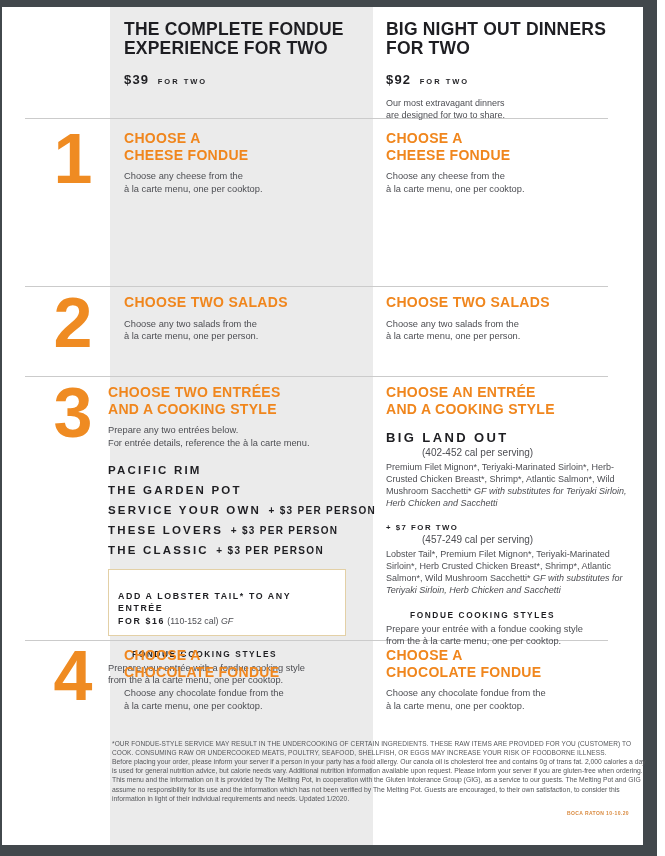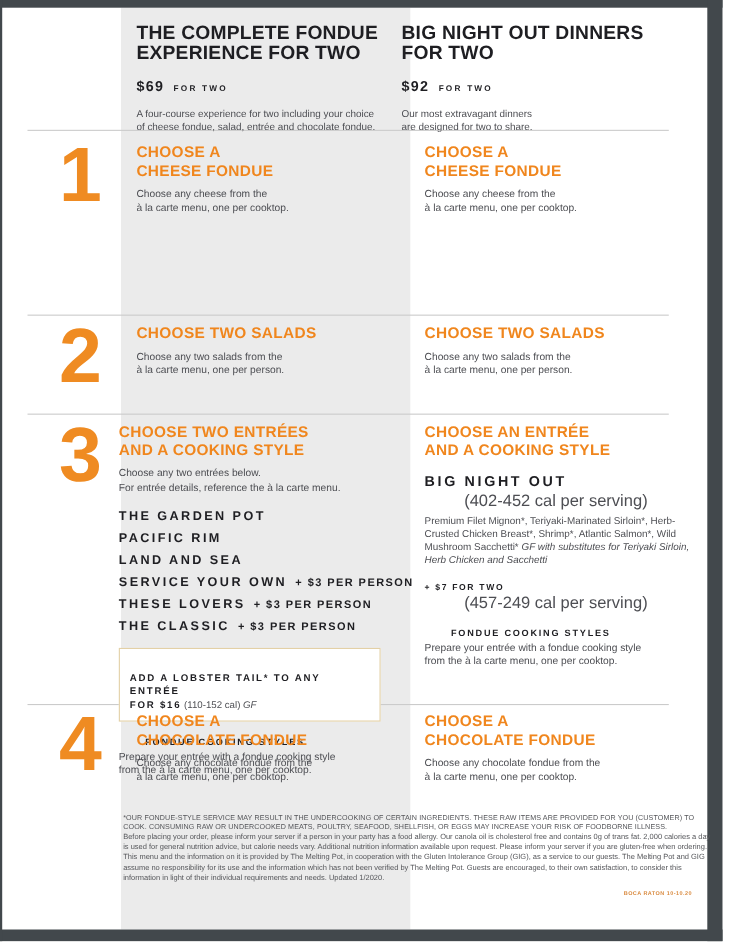--- a/index.html
+++ b/index.html
@@ -12,21 +12,21 @@
   .bar-top{position:absolute;top:0;left:0;right:0;height:7px;background:#42484C;}
   .bar-right{position:absolute;top:0;bottom:0;right:0;width:14px;background:#42484C;}
   .bar-bottom{position:absolute;left:0;right:0;bottom:0;height:11px;background:#42484C;}
   .bar-left{position:absolute;top:0;bottom:0;left:0;width:2px;background:#42484C;}
   
   .gray-col{position:absolute;left:110px;top:7px;width:263px;bottom:11px;background:#EBEBEB;}
   .divider{position:absolute;left:25px;width:583px;height:1px;background:#CBCBCB;}
   .d1{top:118px}.d2{top:286px}.d3{top:376px}.d4{top:640px}
 
   .col-l{position:absolute;left:124px;width:236px;}
-  .col-r{position:absolute;left:365px;width:252px;}
+  .col-r{position:absolute;left:386px;width:252px;}
   .pre{white-space:pre-line;}
 
   
   .hdr{top:20px;}
   .hdr-title{font-size:17.5px;line-height:1.1;font-weight:700;color:#1E1E22;letter-spacing:.2px;margin:0;}
   .price-row{margin-top:11px;}
   .price{font-size:13px;font-weight:700;color:#1E1E22;letter-spacing:1.2px;}
   .price-suffix{font-size:7.5px;font-weight:700;color:#1E1E22;letter-spacing:2px;margin-left:4px;}
   .hdr-desc{margin:9px 0 0 0;font-size:9px;line-height:1.35;color:#4D4E53;}
 
@@ -53,21 +53,21 @@
   .lobster-cal{font-size:8.8px;color:#4D4E53;}
   .lobster-gf{font-style:italic;font-size:8.8px;color:#4D4E53;}
   .cooking{margin-top:13px;}
   .cooking-heading{margin:0;font-size:8.3px;font-weight:700;letter-spacing:1.6px;color:#1E1E22;padding-left:24px;}
   .cooking-body{margin:3px 0 0 0;font-size:9.3px;line-height:1.35;color:#4D4E53;}
 
   
   .opt{margin-top:13px;}
   .opt-name{margin:0;font-size:13px;font-weight:700;letter-spacing:2.4px;color:#1E1E22;}
   .opt-plus{margin:2px 0 0 0;font-size:7.8px;font-weight:700;letter-spacing:1.5px;color:#1E1E22;}
-  .opt-cal{margin:2px 0 0 0;font-size:15px;color:#4D4E53;padding-left:36px;}
+  .opt-cal{margin:2px 0 0 0;font-size:10px;color:#4D4E53;padding-left:36px;}
   .opt-desc{margin:4px 0 0 0;font-size:9px;line-height:1.33;color:#4D4E53;}
   .opt-desc .it{font-style:italic;}
 
   
   .foot-caps{position:absolute;left:112px;top:740px;width:534px;margin:0;
     font-size:6.5px;line-height:1.35;color:#55565A;letter-spacing:.1px;}
   .foot-body{position:absolute;left:112px;top:757px;width:534px;margin:0;
     font-size:6.8px;line-height:1.35;color:#55565A;}
   .foot-tag{position:absolute;right:28px;top:810px;margin:0;
     font-size:5px;font-weight:700;letter-spacing:.4px;color:#D98A3F;}
@@ -84,25 +84,23 @@
 
   <div class="divider d1"></div>
   <div class="divider d2"></div>
   <div class="divider d3"></div>
   <div class="divider d4"></div>
 
   <div class="col-l hdr">
     <h1 class="hdr-title pre">THE COMPLETE FONDUE
 EXPERIENCE FOR TWO</h1>
     <div class="price-row">
-      <span class="price">$69</span>
+      <span class="price">$39</span>
       <span class="price-suffix">FOR TWO</span>
     </div>
-    <p class="hdr-desc pre">A four-course experience for two including your choice
-of cheese fondue, salad, entrée and chocolate fondue.</p>
   </div>
 
   <div class="col-r hdr">
     <h1 class="hdr-title pre">BIG NIGHT OUT DINNERS
 FOR TWO</h1>
     <div class="price-row">
       <span class="price">$92</span>
       <span class="price-suffix">FOR TWO</span>
     </div>
     <p class="hdr-desc pre">Our most extravagant dinners
@@ -138,34 +136,30 @@
 à la carte menu, one per person.</p>
     </div>
   </div>
 
   <div class="step s3">
     <div class="step-num">3</div>
 
     <div class="col-l" style="left:108px">
       <h2 class="step-heading pre">CHOOSE TWO ENTRÉES
 AND A COOKING STYLE</h2>
-      <p class="step-body pre">Choose any two entrées below.
+      <p class="step-body pre">Prepare any two entrées below.
 For entrée details, reference the à la carte menu.</p>
 
       <div class="entrees">
-        <div class="entree">
-          <span class="entree-name">THE GARDEN POT</span>
-          <span class="entree-suffix"></span>
-        </div>
         <div class="entree">
           <span class="entree-name">PACIFIC RIM</span>
           <span class="entree-suffix"></span>
         </div>
         <div class="entree">
-          <span class="entree-name">LAND AND SEA</span>
+          <span class="entree-name">THE GARDEN POT</span>
           <span class="entree-suffix"></span>
         </div>
         <div class="entree">
           <span class="entree-name">SERVICE YOUR OWN</span>
           <span class="entree-suffix">+ $3 PER PERSON</span>
         </div>
         <div class="entree">
           <span class="entree-name">THESE LOVERS</span>
           <span class="entree-suffix">+ $3 PER PERSON</span>
         </div>
@@ -185,28 +179,29 @@
         <p class="cooking-body pre">Prepare your entrée with a fondue cooking style
 from the à la carte menu, one per cooktop.</p>
       </div>
     </div>
 
     <div class="col-r" style="left:386px">
       <h2 class="step-heading pre">CHOOSE AN ENTRÉE
 AND A COOKING STYLE</h2>
 
       <div class="opt">
-        <h3 class="opt-name">BIG NIGHT OUT</h3>
+        <h3 class="opt-name">BIG LAND OUT</h3>
         <p class="opt-cal">(402-452 cal per serving)</p>
         <p class="opt-desc"><span>Premium Filet Mignon*, Teriyaki-Marinated Sirloin*, Herb-Crusted Chicken Breast*, Shrimp*, Atlantic Salmon*, Wild Mushroom Sacchetti* </span><span class="it">GF with substitutes for Teriyaki Sirloin, Herb Chicken and Sacchetti</span></p>
       </div>
 
       <div class="opt">
         <p class="opt-plus">+ $7 FOR TWO</p>
         <p class="opt-cal">(457-249 cal per serving)</p>
+        <p class="opt-desc"><span>Lobster Tail*, Premium Filet Mignon*, Teriyaki-Marinated Sirloin*, Herb Crusted Chicken Breast*, Shrimp*, Atlantic Salmon*, Wild Mushroom Sacchetti* </span><span class="it">GF with substitutes for Teriyaki Sirloin, Herb Chicken and Sacchetti</span></p>
       </div>
 
       <div class="cooking">
         <h3 class="cooking-heading">FONDUE COOKING STYLES</h3>
         <p class="cooking-body pre">Prepare your entrée with a fondue cooking style
 from the à la carte menu, one per cooktop.</p>
       </div>
     </div>
   </div>
 

